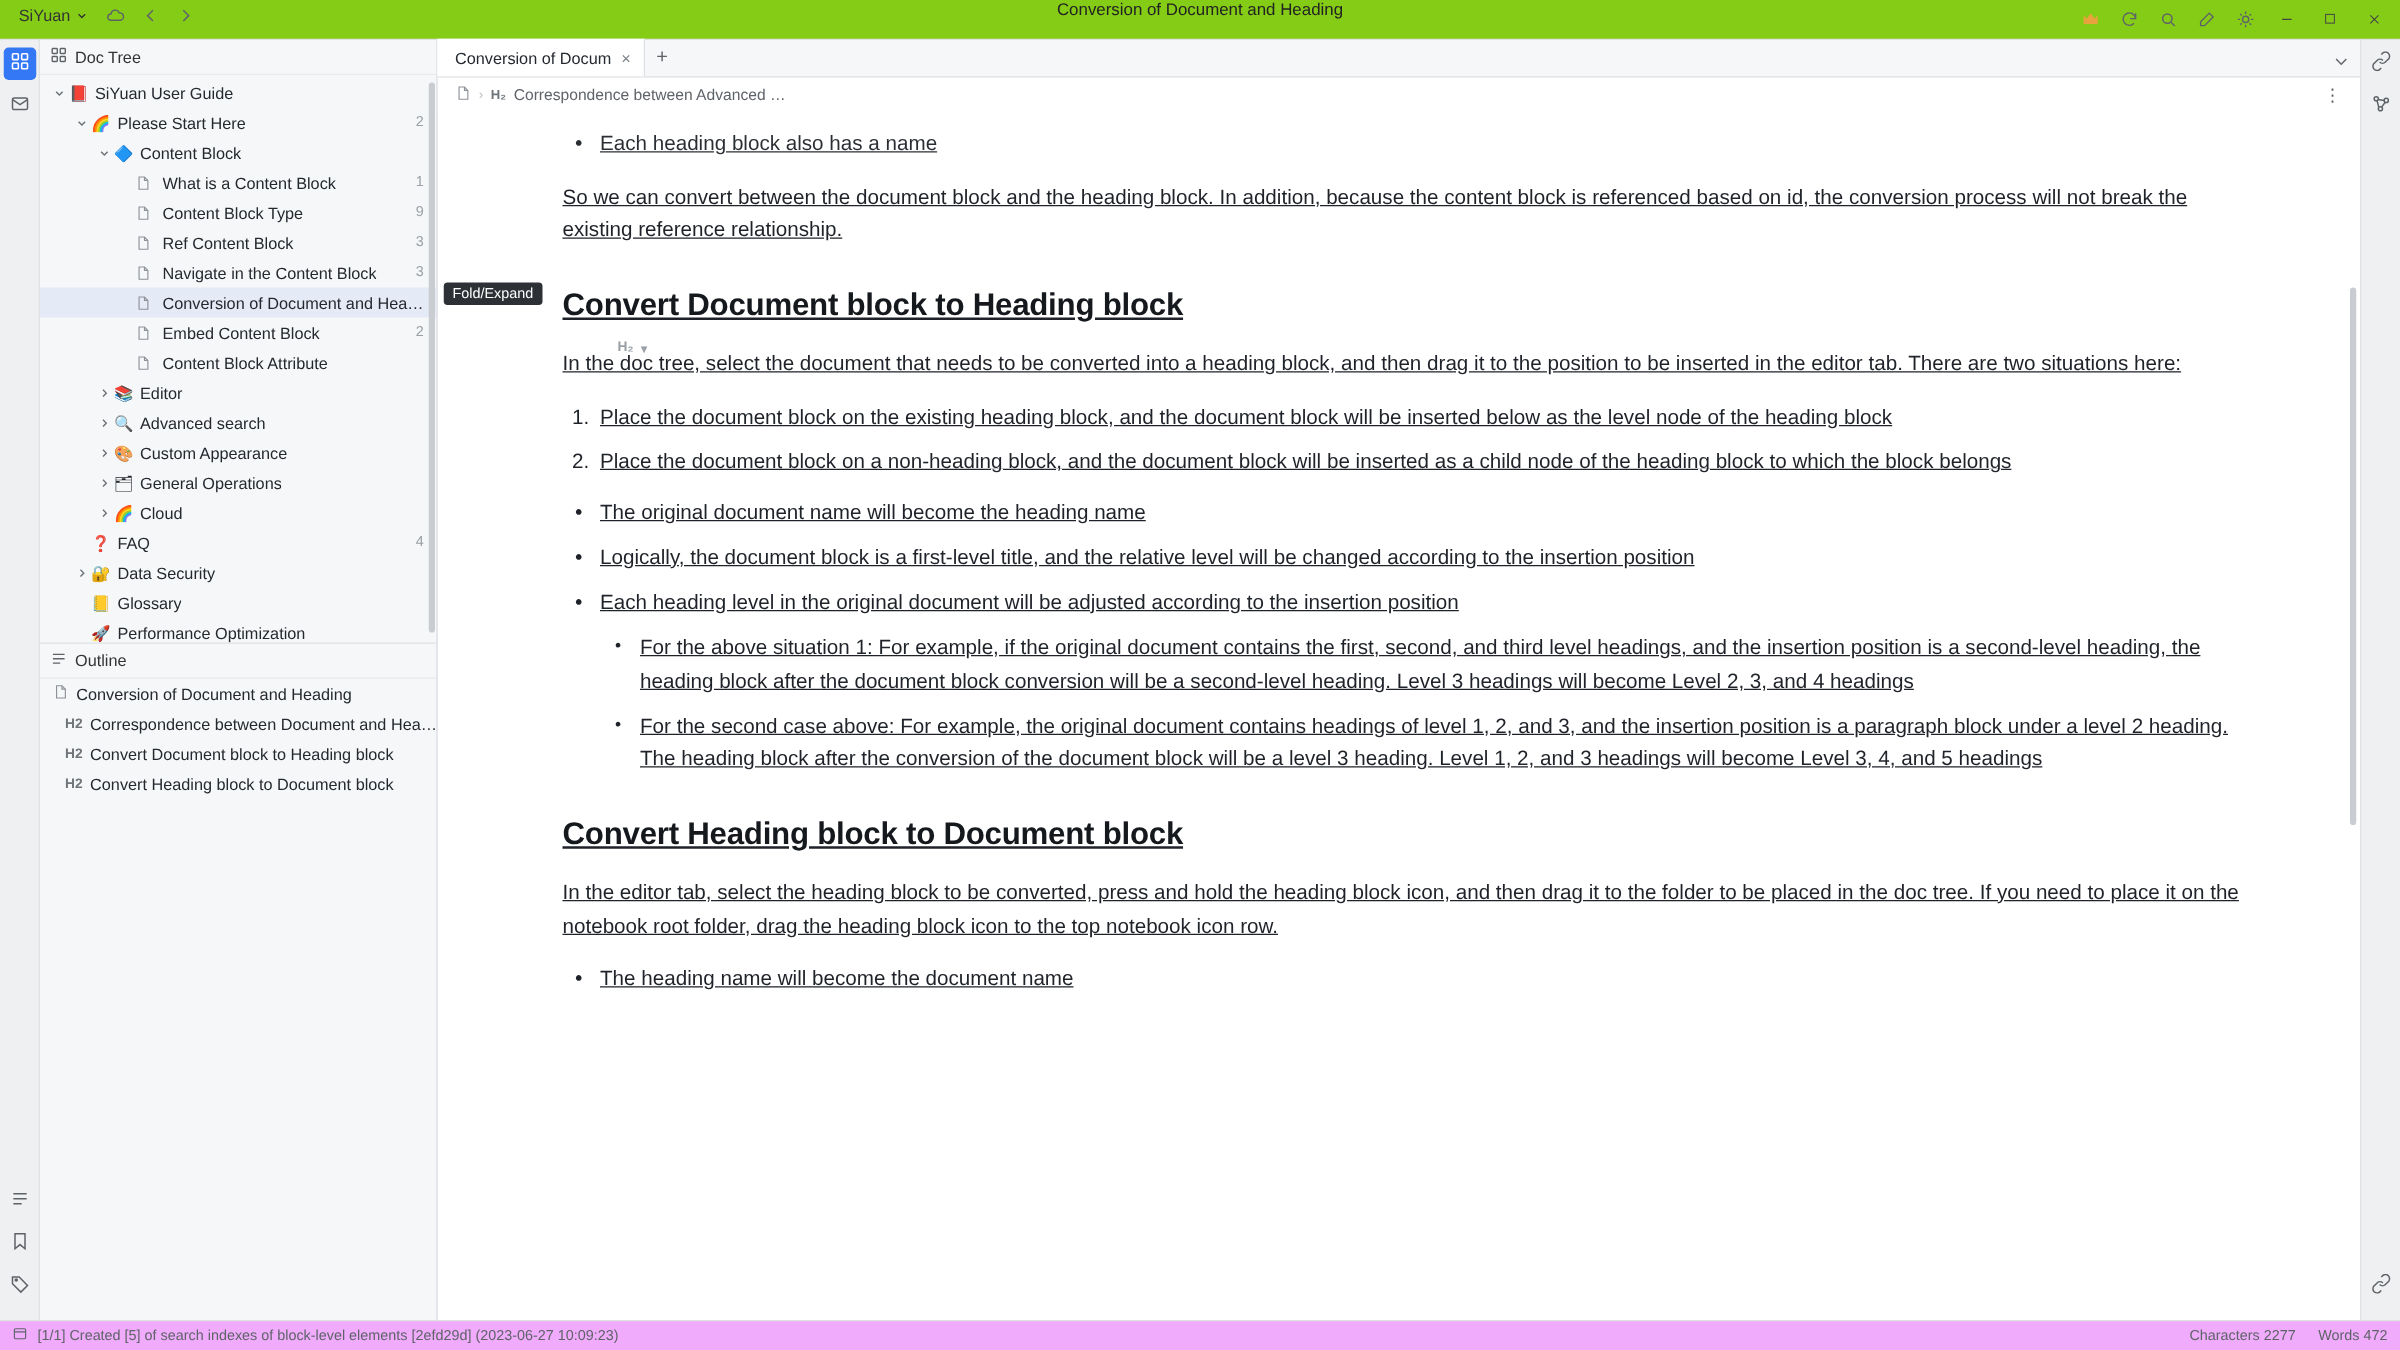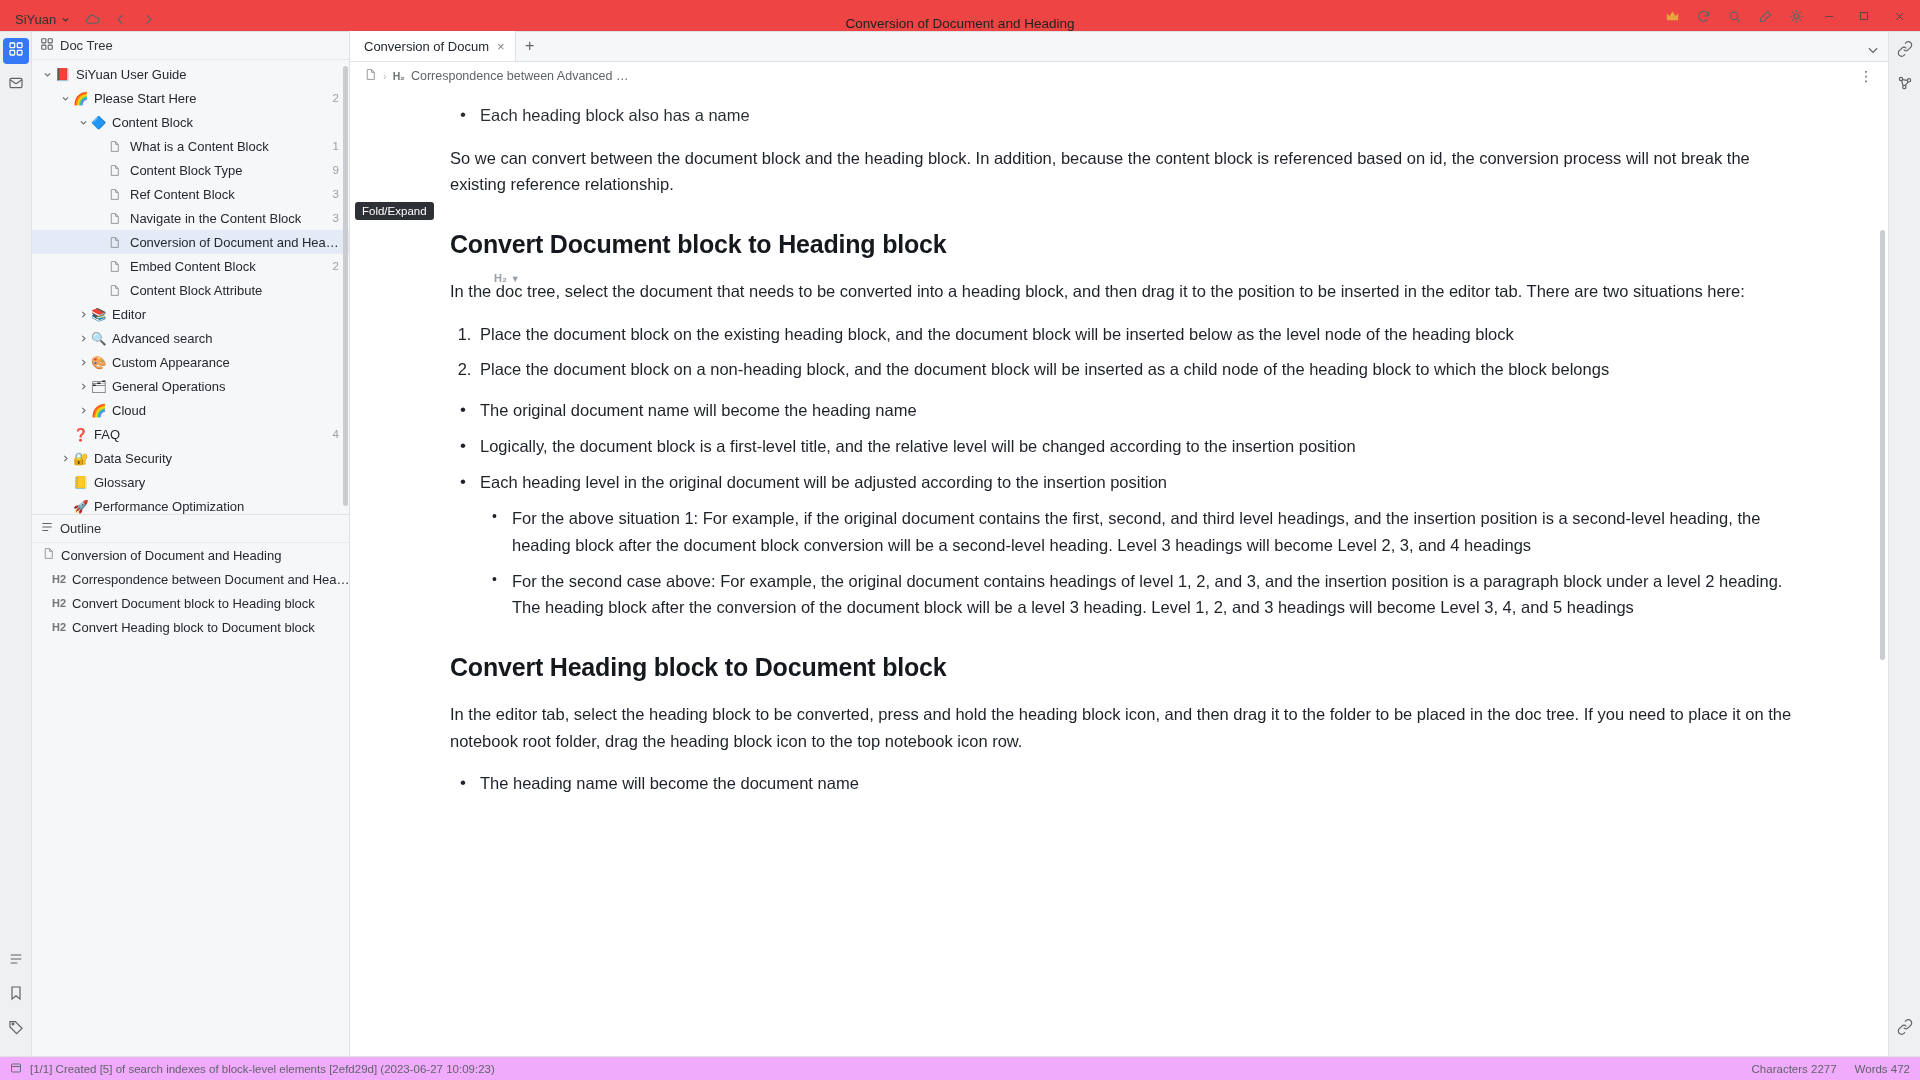--- a/index.html
+++ b/index.html
@@ -7,23 +7,23 @@
     margin: 0; padding: 0;
     width: 1920px; height: 1080px;
     overflow: hidden;
     font-family: "Liberation Sans", sans-serif;
     background: #ffffff;
     color: #1f2329;
   }
   
   #titlebar {
     height: 32px;
-    background: #ef4444;
+    background: #84cc16;
     border-bottom: 1px solid #e0e1e3;
-    display: flex; align-items: flex-end;
+    display: flex; align-items: flex-start;
     font-size: 13px;
     position: relative;
   }
   .tb-left { display: flex; align-items: center; gap: 2px; padding-left: 8px; }
   .workspace-btn {
     display: flex; align-items: center; gap: 5px;
     padding: 3px 7px; border-radius: 4px;
     font-size: 13px; color: #333;
   }
   .tb-icon {
@@ -147,20 +147,21 @@
 
   #doc-scroll {
     flex: 1; overflow: hidden; position: relative;
     padding: 0 0 0 0;
   }
   #doc {
     padding: 0 96px 0 100px;
     font-size: 16.5px; line-height: 1.62; color: #1f2329;
     position: relative;
     margin-top: -6px;
+    text-decoration: underline;
   }
   #doc p { margin: 16px 0; }
   #doc h2 {
     font-size: 25px; line-height: 1.35; margin: 30px 0 14px;
     font-weight: 700; color: #15181c; letter-spacing: -0.2px;
   }
   .h2-gutter {
     position: absolute; left: 44px;
     display: flex; align-items: center; gap: 4px;
     font-size: 11px; color: #9aa0a6; font-weight: 700;
@@ -171,21 +172,21 @@
   ul { list-style: none; padding-left: 26px; }
   ul > li { position: relative; }
   ul > li::before {
     content: "•"; position: absolute; left: -16px; top: -1px;
     color: #1f2329; font-size: 17px;
   }
   ul ul { margin: 10px 0 10px 0; padding-left: 28px; }
   ul ul > li::before { font-size: 14px; top: 0px; }
   .partial-top { color: #1f2329; opacity: 0.95; }
   #tooltip-fold {
-    position: absolute; left: 5px; top: 112px;
+    position: absolute; left: 5px; top: 136px;
     background: #2d3136; color: #fff; font-size: 11.5px;
     padding: 3px 7px; border-radius: 3px; white-space: nowrap;
   }
   #doc-scrollbar {
     position: absolute; right: 3px; top: 140px;
     width: 5px; height: 430px; border-radius: 3px;
     background: #c9ccd0;
   }
 
   

